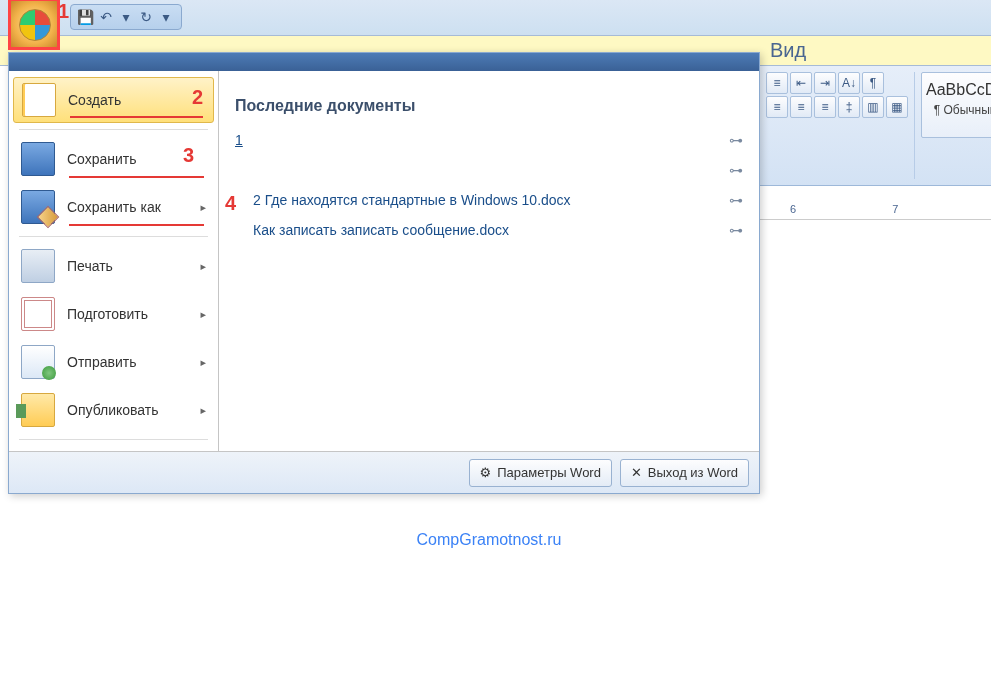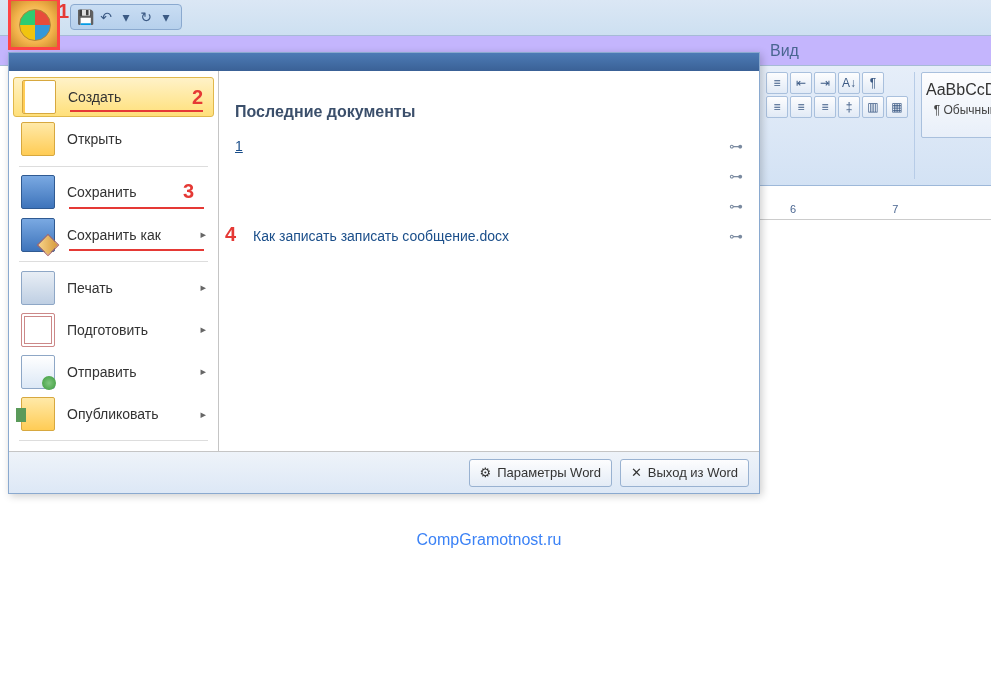--- a/index.html
+++ b/index.html
@@ -7,21 +7,21 @@
 
   
   .titlebar { position: relative; height: 36px; background: linear-gradient(#dbe7f5 0%, #cde0f1 100%); border-bottom: 1px solid #a6bbd6; }
   .office-btn { position: absolute; top: -2px; left: 8px; width: 52px; height: 52px; border: 3px solid #f44; border-radius: 0; background: radial-gradient(circle at 50% 50%, #ffe699 0%, #f2b24a 60%, #c9862a 100%); z-index: 50; }
   .office-btn-inner { position:absolute; top:8px; left:8px; width:32px; height:32px; border-radius:50%; background: conic-gradient(#e74c3c 0 25%, #3498db 25% 50%, #f1c40f 50% 75%, #2ecc71 75% 100%); border:1px solid #b48432;}
   .qat { position: absolute; left: 70px; top: 4px; height: 26px; display: flex; align-items: center; gap:2px; background: linear-gradient(#c9ddf3,#b6d0ec); border:1px solid #8aa9cf; border-radius:4px; padding:0 6px;}
   .qat .q { width:18px; height:18px; display:flex; align-items:center; justify-content:center; color:#3c5a84; font-size:14px;}
   .title { position:absolute; left:50%; transform:translateX(-10%); top:8px; font-size:15px; color:#3b4f6b; }
 
   
-  .ribbon-tabs { position:absolute; top:36px; left:0; right:0; height:30px; background:#c4b5fd; border-bottom:1px solid #a6bbd6; padding-left:770px; display:flex; align-items:center; font-size:16px; color:#4a6691;}
+  .ribbon-tabs { position:absolute; top:36px; left:0; right:0; height:30px; background:#fef9c3; border-bottom:1px solid #a6bbd6; padding-left:770px; display:flex; align-items:center; font-size:20px; color:#4a6691;}
   .ribbon-body { position:absolute; top:66px; left:760px; right:0; height:120px; background:linear-gradient(#e6eef9,#d3e2f4); border-bottom:1px solid #9db8d9; padding:6px; display:flex; gap:6px; align-items:flex-start;}
   .ribbon-cluster { border-right:1px solid #b7cce7; padding-right:6px; height:100%; display:flex; flex-direction:column; gap:2px;}
   .ribbon-row { display:flex; gap:2px;}
   .rbtn { width:22px; height:22px; background:linear-gradient(#fdfdfe,#e1eaf6); border:1px solid #a9c0dd; border-radius:2px; display:flex; align-items:center; justify-content:center; font-size:12px; color:#3c5a84;}
   .style-card { width:100px; height:66px; background:linear-gradient(#fdfdfe,#e8eff9); border:1px solid #a9c0dd; border-radius:2px; padding:4px; text-align:center;}
   .style-card .preview { font-size:16px; color:#333; margin:4px 0;}
   .style-card .cap { font-size:12px; color:#444;}
   .ruler { position:absolute; top:198px; left:760px; right:0; height:22px; background:#fff; border-bottom:1px solid #ccc; display:flex; align-items:center; font-size:11px; color:#4a6691; padding-left:30px; gap:96px;}
   .doc-area { position:absolute; top:220px; left:760px; right:0; bottom:0; background:#fff;}
 
@@ -32,21 +32,21 @@
   .menu-left { width:210px; border-right:1px solid #c5c5c5; padding:6px 4px; display:flex; flex-direction:column; gap:2px;}
   .menu-item { display:flex; align-items:center; height:46px; padding:0 8px; gap:12px; cursor:pointer; position:relative;}
   .menu-item.highlight { background:linear-gradient(#fff2c8,#ffe07a); border:1px solid #e0b84b; border-radius:3px;}
   .menu-item .icon { width:34px; height:34px; flex-shrink:0; display:flex; align-items:center; justify-content:center; border-radius:2px;}
   .menu-item .lbl { font-size:14px; color:#333;}
   .menu-item .arrow { margin-left:auto; color:#666; font-size:11px;}
   .redline { position:absolute; bottom:4px; left:56px; right:10px; height:2px; background:#e53935;}
   .callout { position:absolute; font-weight:bold; font-size:20px; color:#e53935;}
   .sep { height:1px; background:#ddd; margin:4px 6px;}
 
-  .menu-right { flex:1; padding:26px 16px; position:relative;}
+  .menu-right { flex:1; padding:20px 16px; position:relative;}
   .recent-h { font-size:16px; font-weight:bold; color:#3b4f6b; padding:6px 0 10px;}
   .doc-line { display:flex; align-items:center; height:30px; font-size:14px; color:#1a4e8a; cursor:pointer;}
   .doc-line .num { width:18px; color:#1a4e8a; text-decoration:underline;}
   .doc-line .pin { margin-left:auto; color:#7a8aa0; font-size:14px;}
   .watermark { position:absolute; left:50%; top:460px; transform:translateX(-50%); color:#3b82f6; font-size:16px;}
 
   .menu-footer { height:42px; border-top:1px solid #c5c5c5; background:linear-gradient(#eef3f9,#dde8f6); display:flex; align-items:center; justify-content:flex-end; gap:8px; padding:0 10px;}
   .footer-btn { height:28px; padding:0 10px; background:linear-gradient(#fdfdfe,#e4ecf6); border:1px solid #99b2d1; border-radius:3px; display:flex; align-items:center; gap:6px; font-size:13px; color:#333; cursor:pointer;}
 
   
@@ -118,24 +118,20 @@
   <div class="menu-body">
     <div class="menu-left">
 
       <div class="menu-item highlight">
         <div class="icon ic-new"></div>
         <span class="lbl">Создать</span>
         <div class="redline"></div>
         <span class="callout" style="right:10px;top:8px;">2</span>
       </div>
 
-      <div class="menu-item">
-        <div class="icon ic-folder"></div>
-        <span class="lbl">Открыть</span>
-      </div>
 
       <div class="sep"></div>
 
       <div class="menu-item">
         <div class="icon ic-floppy"></div>
         <span class="lbl">Сохранить</span>
         <div class="redline"></div>
         <span class="callout" style="right:20px;top:8px;">3</span>
       </div>
 
@@ -183,20 +179,21 @@
       <div class="doc-line">
         <span class="num">1</span>
         <span class="pin">⊶</span>
       </div>
       <div class="doc-line">
         <span class="num"></span>
         <span class="pin">⊶</span>
       </div>
       <div class="doc-line">
         <span class="num"></span>
+        <span>2 Где находятся стандартные в Windows 10.docx</span>
         <span class="pin">⊶</span>
       </div>
       <div class="doc-line">
         <span class="num"></span>
         <span>Как записать записать сообщение.docx</span>
         <span class="pin">⊶</span>
       </div>
 
       <div class="watermark">CompGramotnost.ru</div>
     </div>

